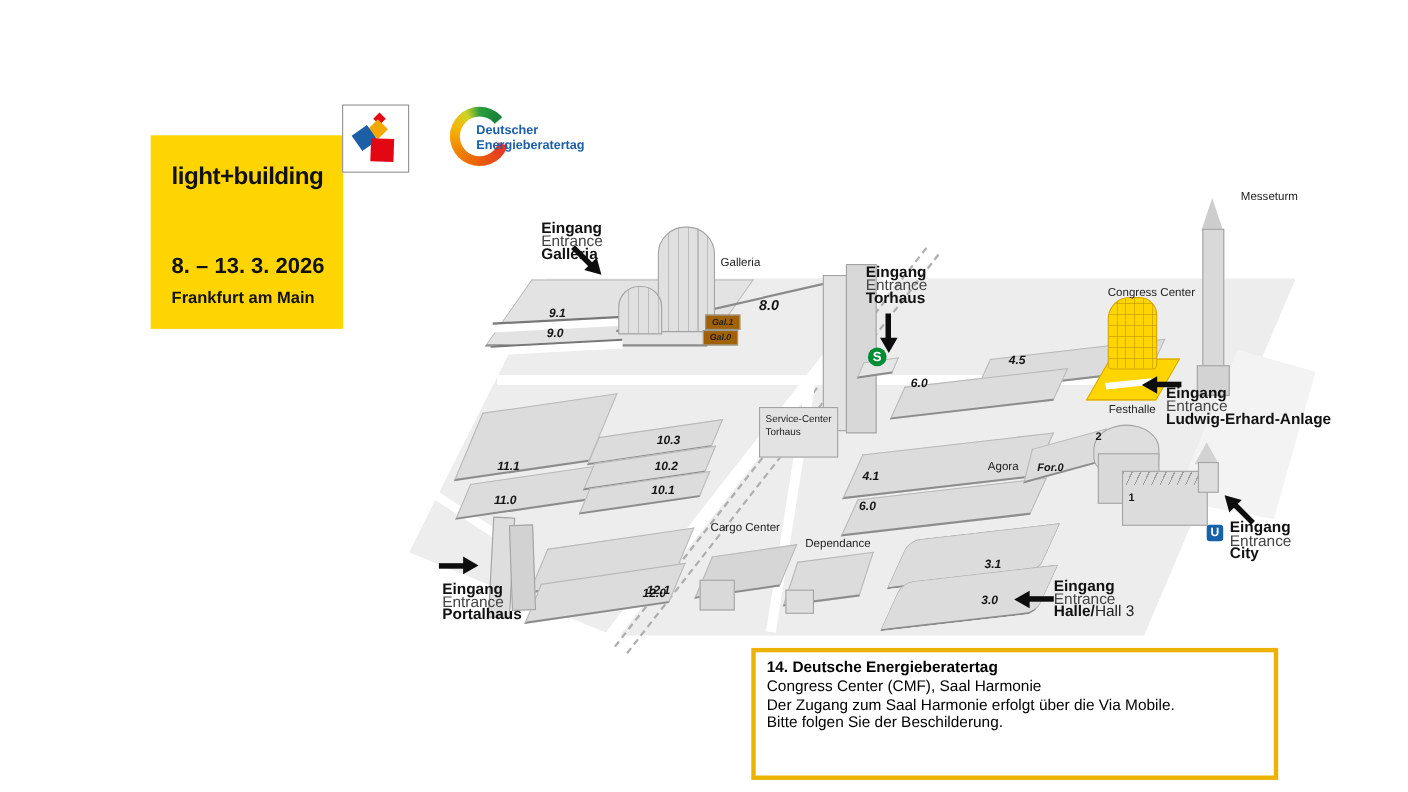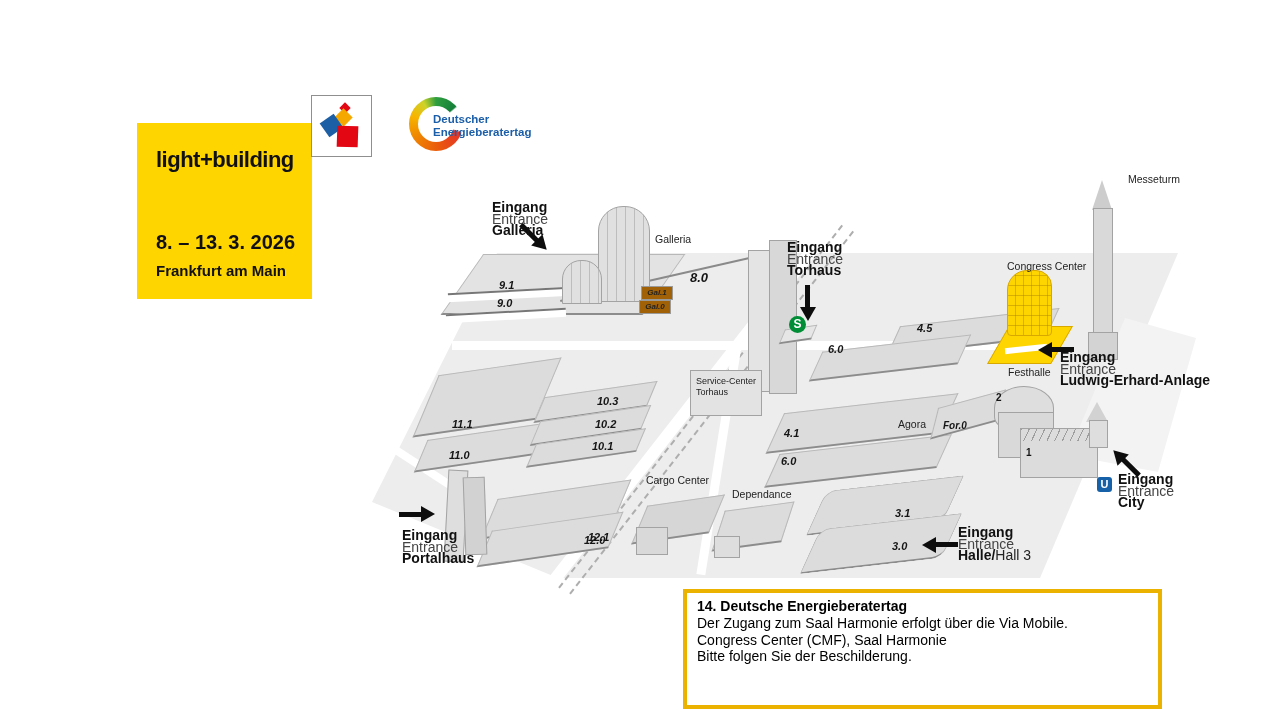--- a/index.html
+++ b/index.html
@@ -249,19 +249,19 @@
     <b>Eingang</b>
     <span class="en">Entrance</span>
     <b>City</b>
   </div>
 
   <div class="slab" style="left:783px;top:327px;width:28px;height:12px;background:#e6e6e6;"></div>
   <div class="sicon">S</div>
 
   <div class="infobox">
     <div class="t">14. Deutsche Energieberatertag</div>
+    <div>Congress Center (CMF), Saal Harmonie</div>
     <div>Der Zugang zum Saal Harmonie erfolgt über die Via Mobile.</div>
-    <div>Congress Center (CMF), Saal Harmonie</div>
     <div>Bitte folgen Sie der Beschilderung.</div>
     <div class="blank"></div>
   </div>
 
 </div>
 
 </body></html>

